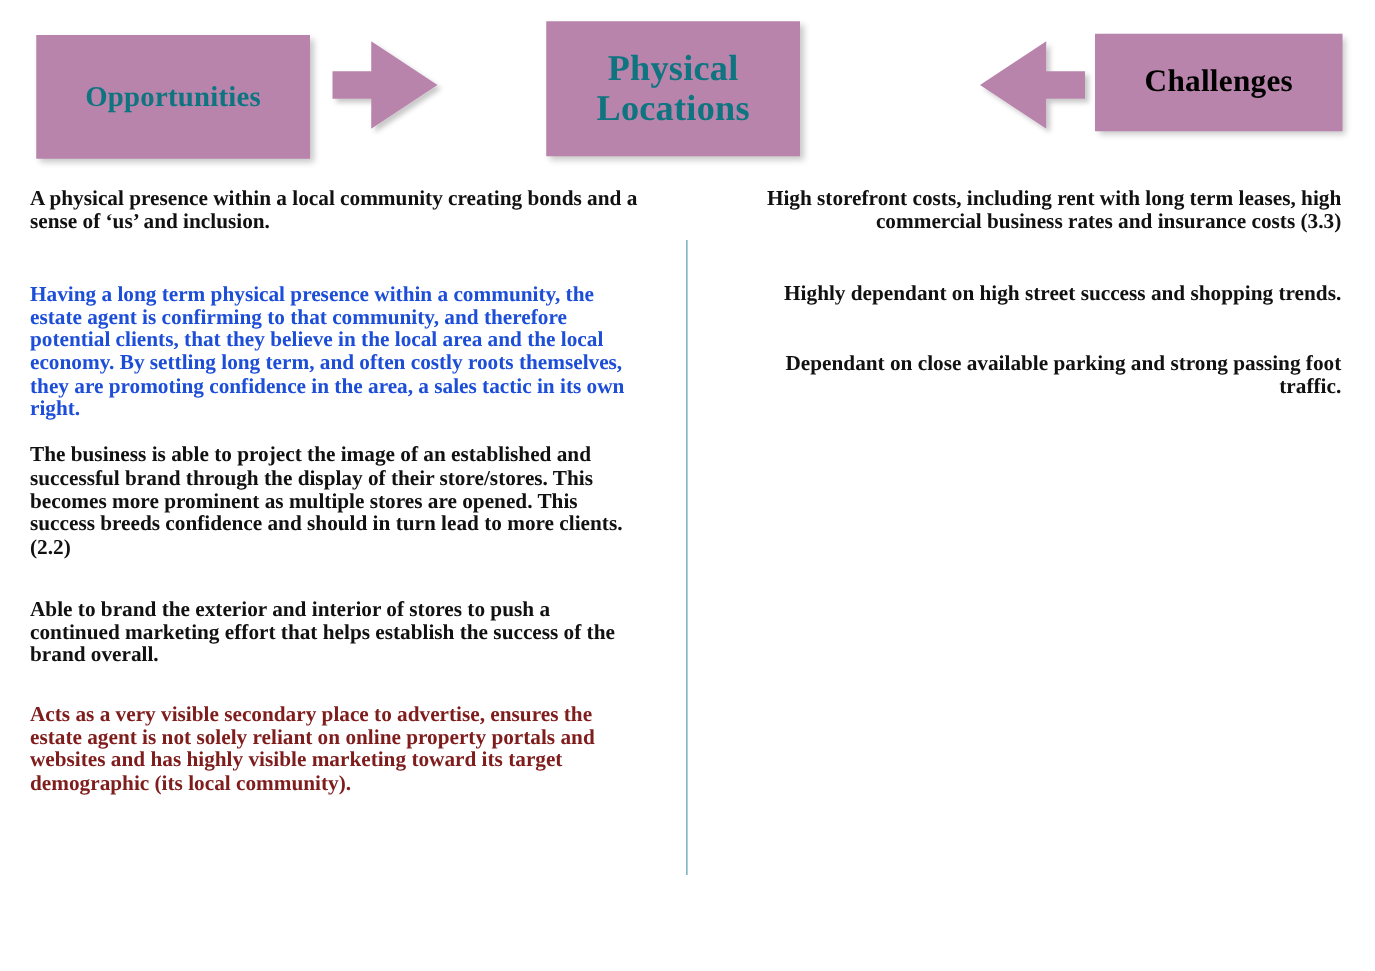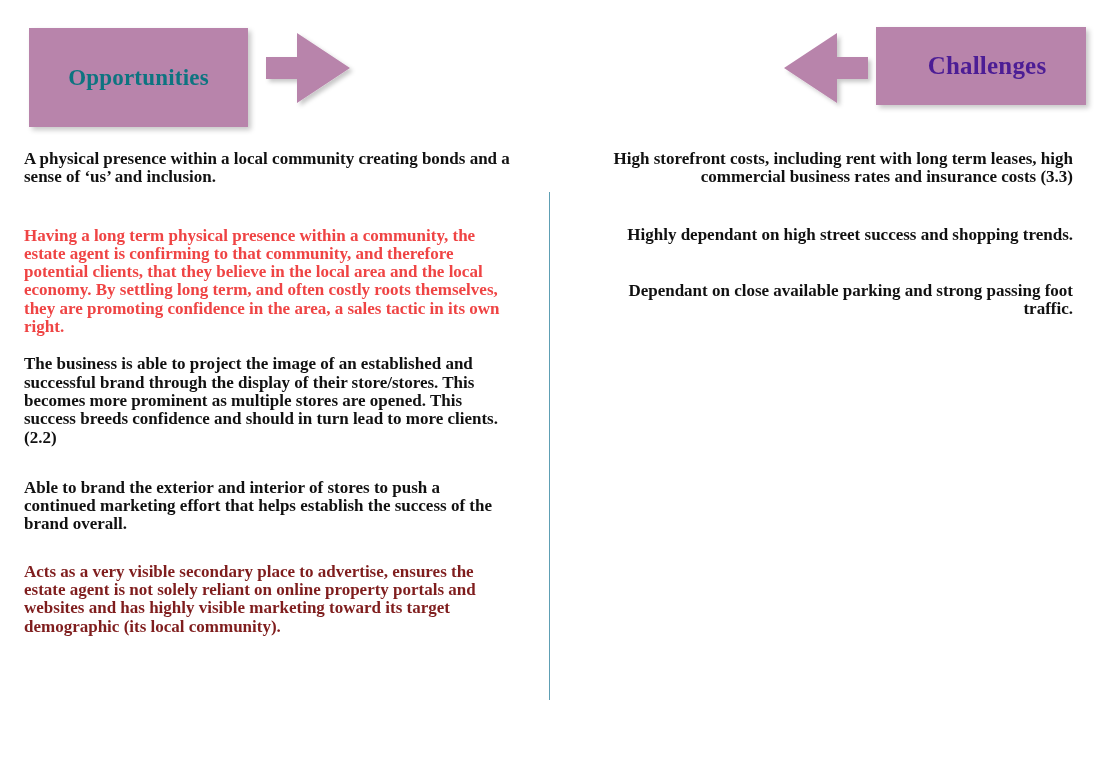--- a/index.html
+++ b/index.html
@@ -153,41 +153,47 @@
     <svg viewBox="0 0 92 76" width="92" height="76" aria-hidden="true">
       <defs>
         <filter id="shadowR" x="-30%" y="-30%" width="180%" height="180%">
           <feDropShadow dx="3" dy="3" stdDeviation="2.2" flood-color="#000000" flood-opacity="0.22"></feDropShadow>
         </filter>
       </defs>
       <polygon points="4,27 35,27 35,3 88,38 35,73 35,49 4,49" fill="#b884ab" filter="url(#shadowR)"></polygon>
     </svg>
   </div>
 
+  <div class="hdr-box" id="box-physical-locations" style="background: rgb(184, 132, 171); color: rgb(13, 116, 128);">
+    <span class="hdr-label">
+      <span>Physical</span><br>
+      <span>Locations</span>
+    </span>
+  </div>
 
   <div class="arrow" id="arrow-left">
     <svg viewBox="0 0 92 76" width="92" height="76" aria-hidden="true">
       <defs>
         <filter id="shadowL" x="-30%" y="-30%" width="180%" height="180%">
           <feDropShadow dx="3" dy="3" stdDeviation="2.2" flood-color="#000000" flood-opacity="0.22"></feDropShadow>
         </filter>
       </defs>
       <polygon points="88,27 57,27 57,3 4,38 57,73 57,49 88,49" fill="#b884ab" filter="url(#shadowL)"></polygon>
     </svg>
   </div>
 
-  <div class="hdr-box" id="box-challenges" style="background: rgb(184, 132, 171); color: #4c1d95; padding-left: 12px;">
+  <div class="hdr-box" id="box-challenges" style="background: rgb(184, 132, 171); color: #000000;">
     <span class="hdr-label">Challenges</span>
   </div>
 
   <div id="divider" style="background: rgb(94, 159, 180);"></div>
 
   <div id="col-opportunities">
     <p class="para" style="color: rgb(17, 17, 17);">A physical presence within a local community creating bonds and a sense of ‘us’ and inclusion.</p>
-    <p class="para" style="color: #ef4444;">Having a long term physical presence within a community, the estate agent is confirming to that community, and therefore potential clients, that they believe in the local area and the local economy. By settling long term, and often costly roots themselves, they are promoting confidence in the area, a sales tactic in its own right.</p>
+    <p class="para" style="color: #1d4ed8;">Having a long term physical presence within a community, the estate agent is confirming to that community, and therefore potential clients, that they believe in the local area and the local economy. By settling long term, and often costly roots themselves, they are promoting confidence in the area, a sales tactic in its own right.</p>
     <p class="para" style="color: rgb(17, 17, 17);">The business is able to project the image of an established and successful brand through the display of their store/stores. This becomes more prominent as multiple stores are opened. This success breeds confidence and should in turn lead to more clients. (2.2)</p>
     <p class="para" style="color: rgb(17, 17, 17);">Able to brand the exterior and interior of stores to push a continued marketing effort that helps establish the success of the brand overall.</p>
     <p class="para" style="color: #7f1d1d;">Acts as a very visible secondary place to advertise, ensures the estate agent is not solely reliant on online property portals and websites and has highly visible marketing toward its target demographic (its local community).</p>
   </div>
 
   <div id="col-challenges">
     <p class="para" style="color: rgb(17, 17, 17);">High storefront costs, including rent with long term leases, high commercial  business rates and insurance costs (3.3)</p>
     <p class="para" style="color: rgb(17, 17, 17);">Highly dependant on high street success and shopping trends.</p>
     <p class="para" style="color: rgb(17, 17, 17);">Dependant on close available parking and strong passing foot traffic.</p>
   </div>

